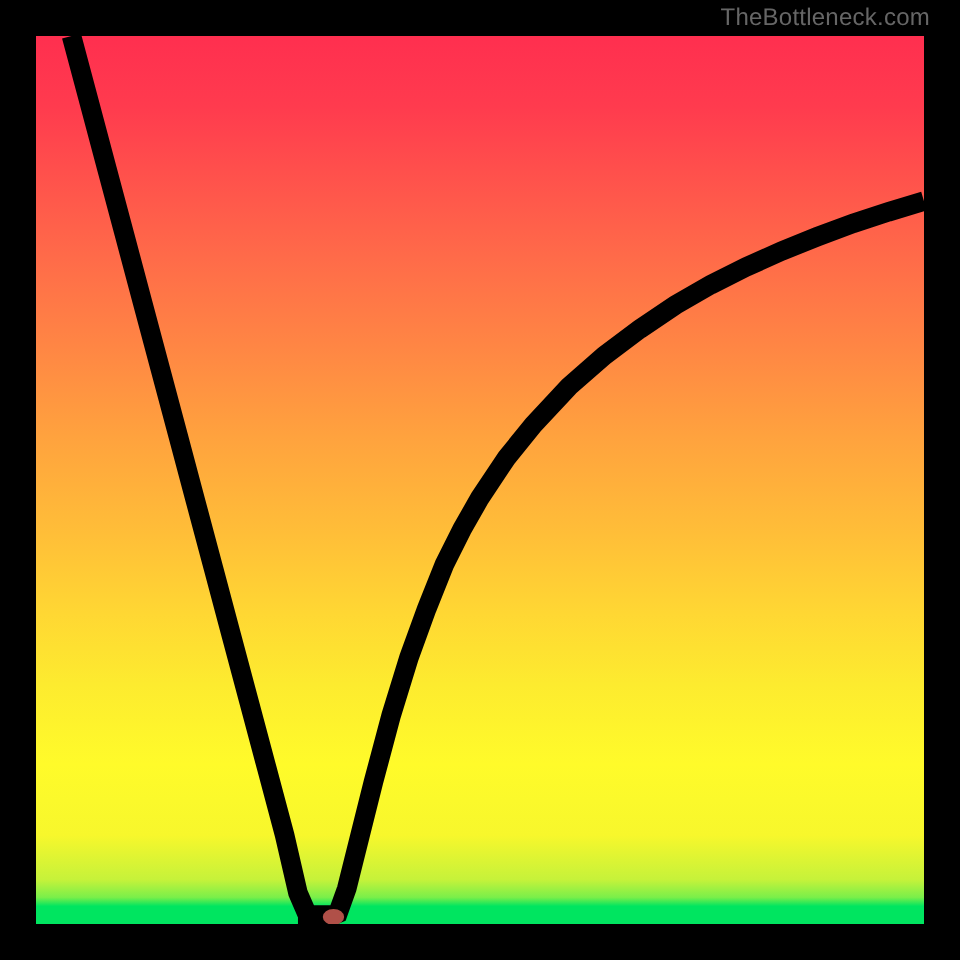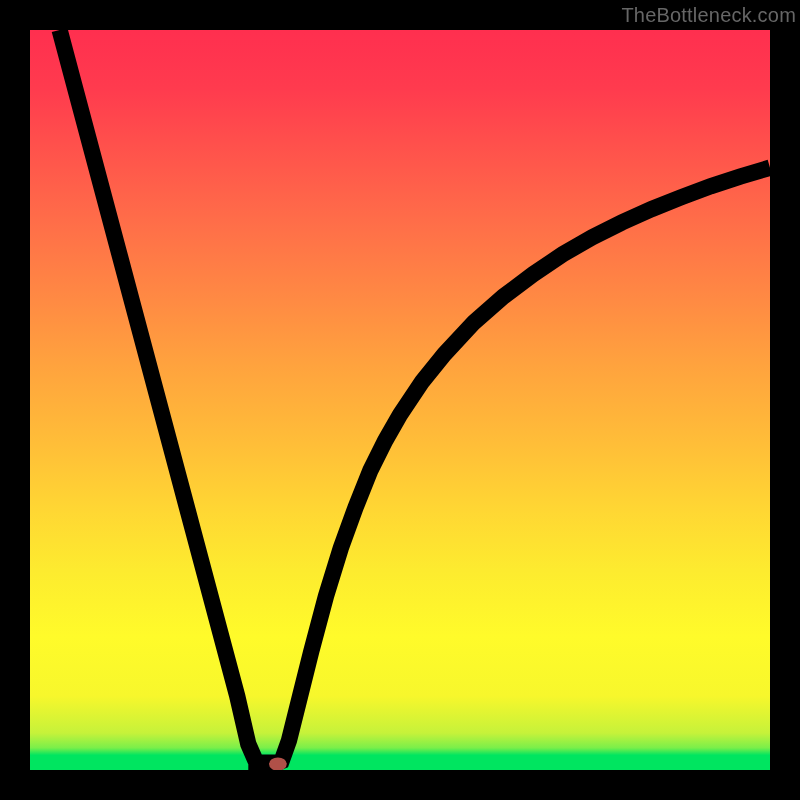--- a/index.html
+++ b/index.html
@@ -7,21 +7,21 @@
     width: 800px;
     height: 800px;
     background: #000;
     position: relative;
     overflow: hidden;
     font-family: Arial, Helvetica, sans-serif;
   }
   .watermark {
     position: absolute;
     top: 4px;
-    right: 4px;
+    right: 25px;
     color: #666666;
     font-size: 20px;
     font-weight: 500;
     letter-spacing: 0.2px;
     z-index: 10;
   }
   .frame {
     position: absolute;
     left: 30px;
     top: 30px;

